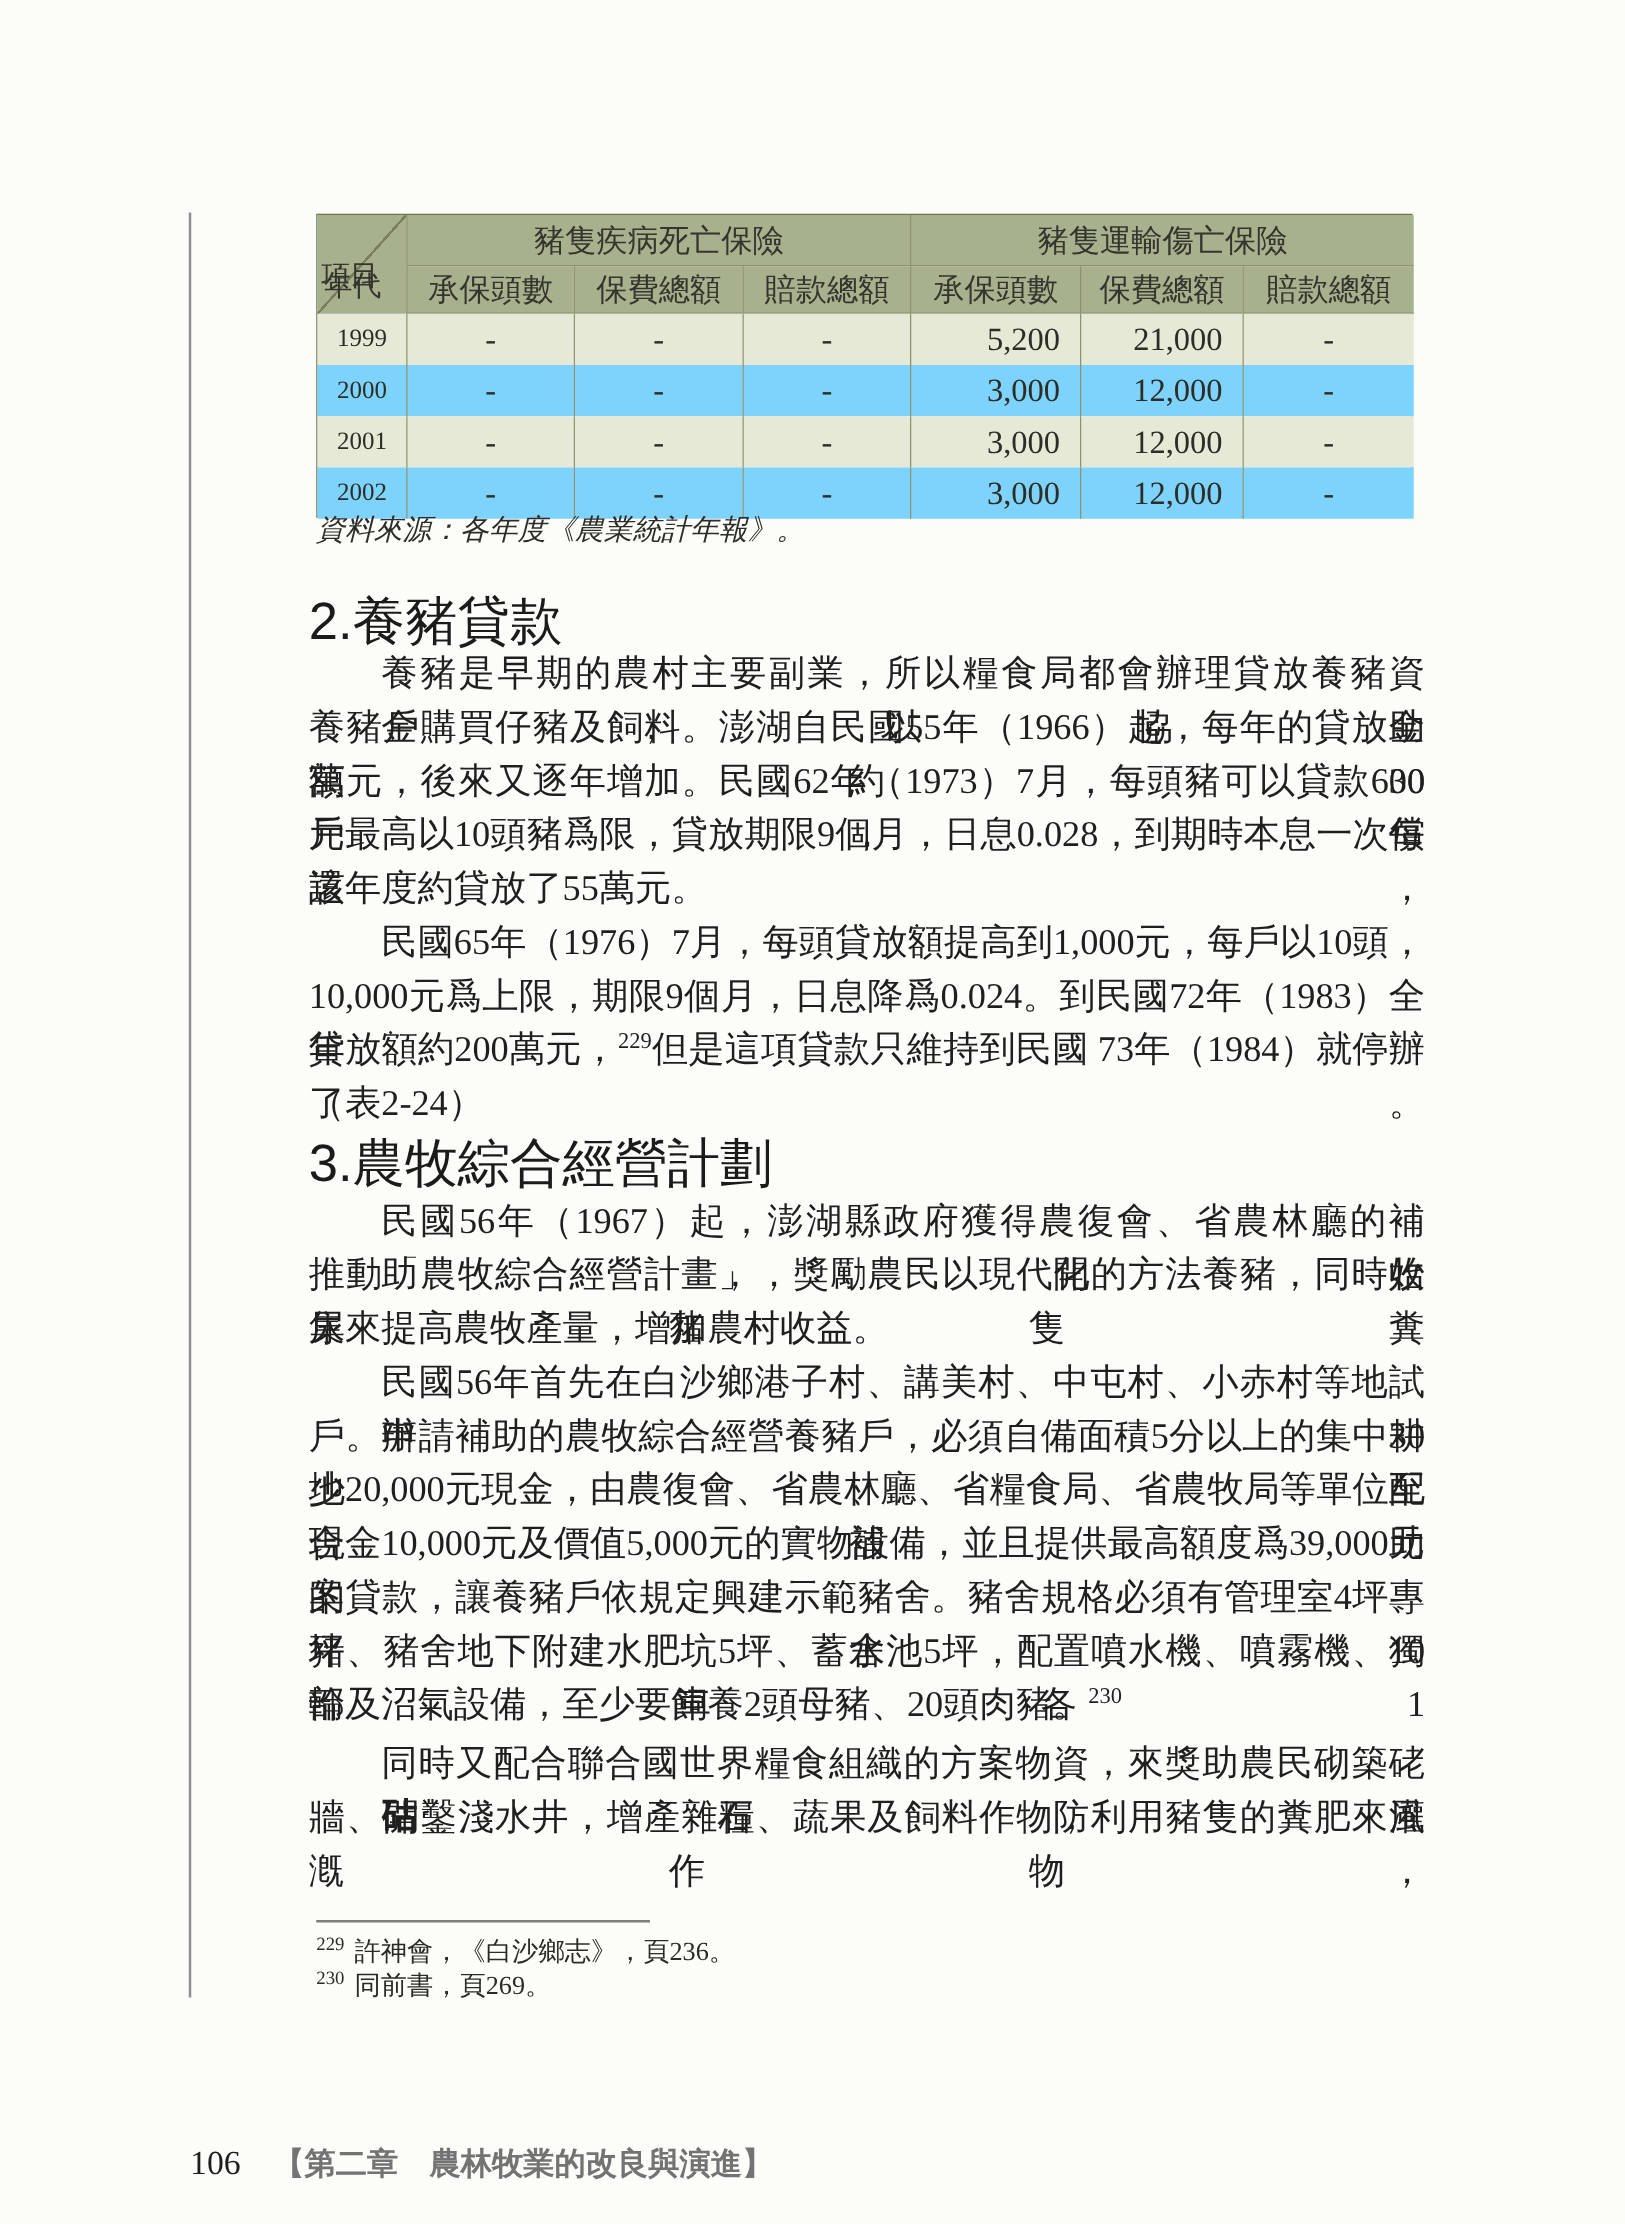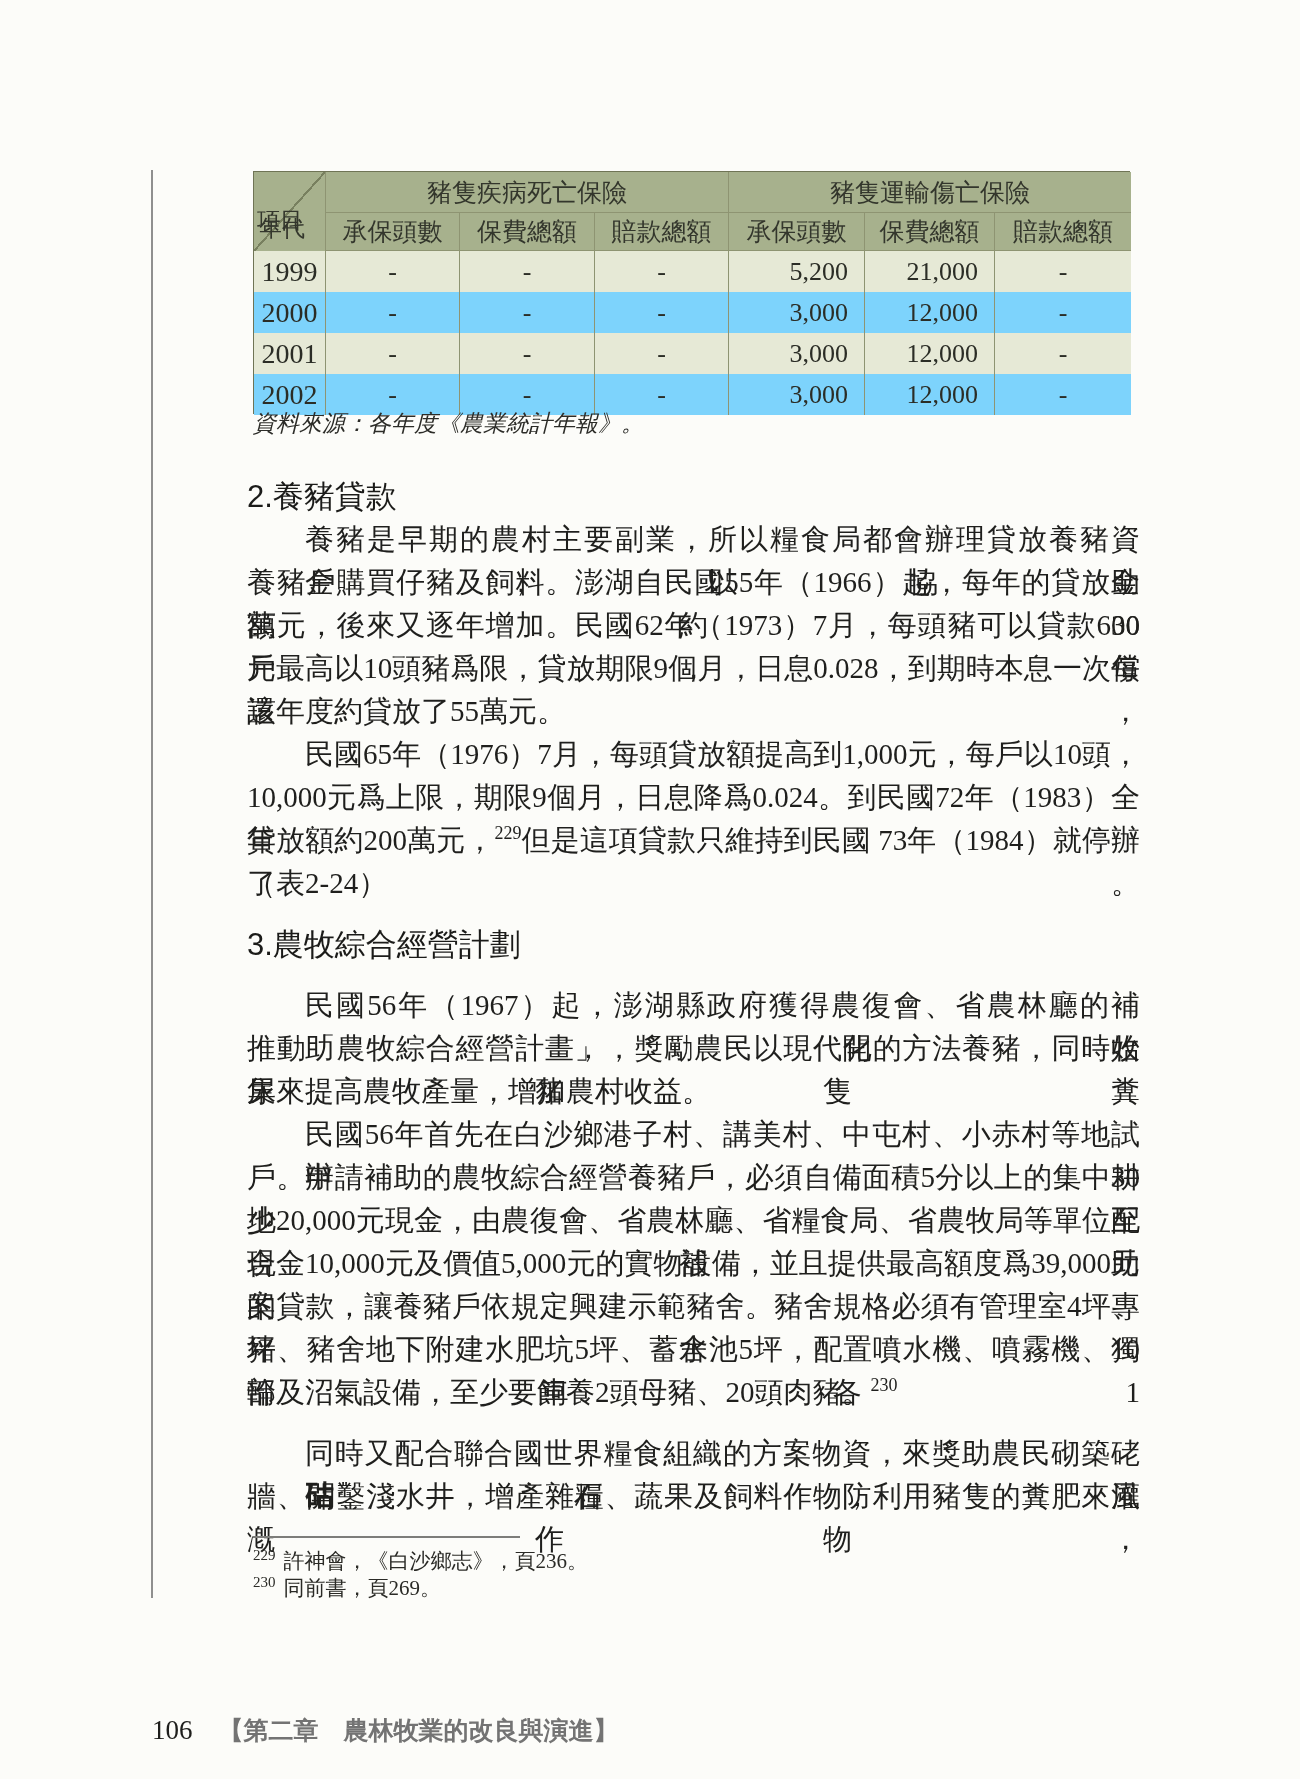--- a/index.html
+++ b/index.html
@@ -41,41 +41,41 @@
     color:#33362c;font-size:23px;
   }
   .corner .corner-item{position:absolute;top:5px;right:22px;margin-top:28px;}
   .corner .corner-year{position:absolute;bottom:7px;left:5px;}
   .g1{grid-row:1;grid-column:2/5;}
   .g2{grid-row:1;grid-column:5/8;}
   .rl{background:#e6e9d6;}
   .rd{background:#7dd3fc;}
   .dc{font-size:26px;color:#2b2d26;}
   .num{justify-content:flex-end;padding-right:16px;}
-  .year{font-size:28px;color:#2b2d26;}
+  .year{font-size:20px;color:#2b2d26;}
 
   .tbl-source{
     position:absolute;left:253px;top:410px;width:700px;
     font-size:23px;line-height:28px;font-style:italic;color:#2c2c28;
   }
 
   
   .textblock{
     position:absolute;left:247px;top:475px;width:893px;
     font-size:29px;line-height:43px;color:#1f1f1d;
   }
   .h-sec{
     font-family:"Liberation Sans","DejaVu Sans",sans-serif;
-    font-size:31px;font-weight:500;color:#1b1b19;
+    font-size:42px;font-weight:500;color:#1b1b19;
     height:43px;line-height:43px;
   }
   .ln{height:43px;text-align:justify;text-align-last:justify;}
   .ln.last{text-align:left;text-align-last:left;}
   .ln.indent{padding-left:58px;box-sizing:border-box;}
-  .mt4{margin-top:18px;}
+  .mt4{margin-top:4px;}
   sup.ref{font-size:18px;line-height:0;vertical-align:super;letter-spacing:0;}
   .boldchar{font-weight:700;}
 
   
   .fn-rule{position:absolute;left:253px;top:1536px;width:267px;height:2px;background:#7d7d7a;}
   .footnotes{
     position:absolute;left:253px;top:1548px;width:720px;
     font-size:21px;line-height:27px;color:#2a2a26;
   }
   .footnote{white-space:nowrap;}

